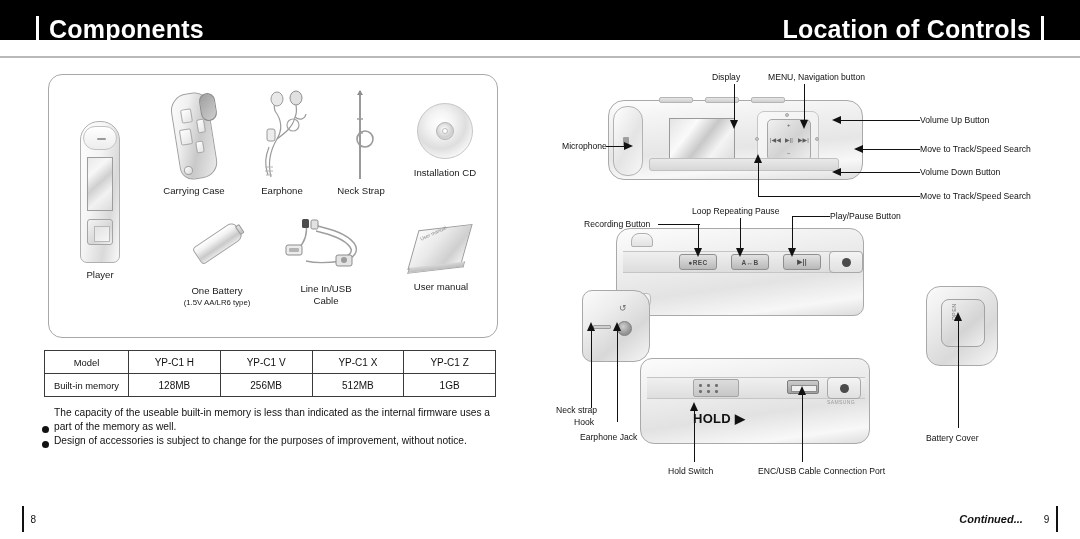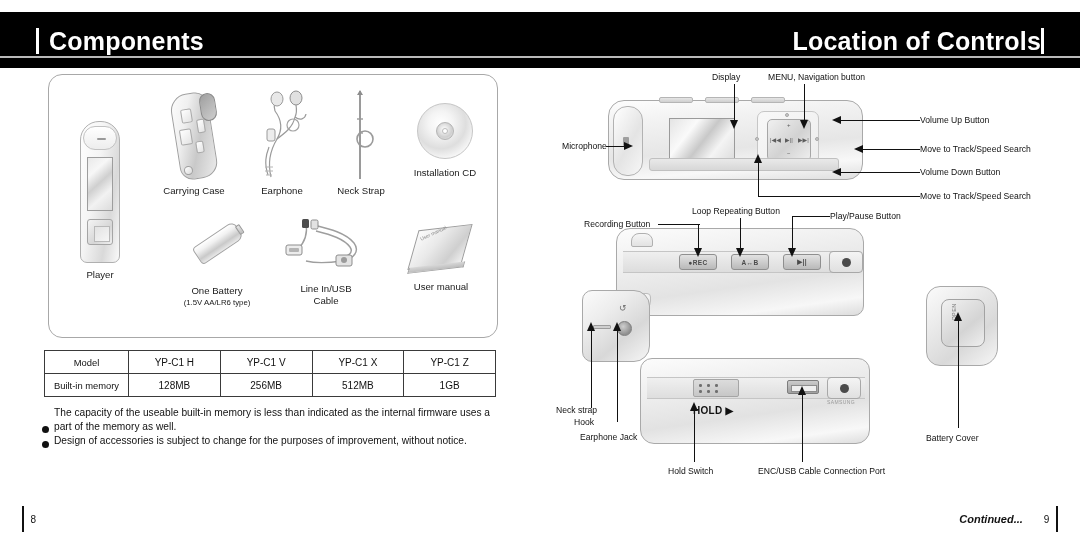--- a/index.html
+++ b/index.html
@@ -6,30 +6,30 @@
   html, body {
     width: 1080px; height: 539px;
     background: #ffffff;
     font-family: "Liberation Sans", sans-serif;
     overflow: hidden;
   }
   .page { position: relative; width: 1080px; height: 539px; background:#fff; }
 
   
   .header {
-    position: absolute; left: 0; top: 12px; width: 1080px; height: 56px;
+    position: absolute; left: 0; top: 0; width: 1080px; height: 40px;
     background: #000000;
   }
   .header .title-left {
     position: absolute; left: 36px; top: 16px;
     display: flex; align-items: center; gap: 10px;
   }
   .header .title-right {
     position: absolute; right: 36px; top: 16px;
-    display: flex; align-items: center; gap: 0;
+    display: flex; align-items: center; gap: 10px;
   }
   .tick { width: 3px; height: 26px; background: #ffffff; display:block; }
   .header h1 {
     color: #ffffff; font-size: 25px; font-weight: bold;
     letter-spacing: 0.2px; line-height: 26px; white-space: nowrap;
   }
   .header-rule {
     position: absolute; left: 0; top: 56px; width: 1080px; height: 2px;
     background: #b9b9b9;
   }
@@ -295,21 +295,21 @@
   }
   .hold-pad{
     position:absolute; left:52px; top:20px; width:46px; height:18px;
     background:linear-gradient(180deg,#dcdcdc,#c7c7c7); border:1px solid #a5a5a5;
     border-radius:2px;
   }
   .hold-pad .dots{ position:absolute; left:5px; top:4px; display:grid;
     grid-template-columns: repeat(3, 8px); grid-template-rows: repeat(2, 6px); }
   .hold-pad .dots span{ width:2.5px; height:2.5px; background:#6f6f6f; border-radius:50%; }
   .hold-txt{
-    position:absolute; left:52px; top:46px; font-size:10px; font-weight:bold; color:#111;
+    position:absolute; left:52px; top:52px; font-size:13px; font-weight:bold; color:#111;
     letter-spacing:0.3px;
   }
   .usb-port{
     position:absolute; left:146px; top:21px; width:32px; height:14px;
     border:1px solid #7d7d7d; border-radius:2px;
     background:linear-gradient(180deg,#cccccc,#9f9f9f);
   }
   .usb-port::after{
     content:""; position:absolute; left:3px; top:4px; width:24px; height:5px;
     background:#efefef; border:1px solid #8d8d8d;
@@ -586,21 +586,21 @@
           <i></i>
         </div>
       <div class="hook-low"></div>
     </div>
 
     <div class="lbl" style="left:44px; top:161px;">Recording Button</div>
     <div class="ldr h" style="left:118px; top:166px; width:42px;"></div>
     <div class="ldr v" style="left:158px; top:166px; height:26px;"></div>
     <div class="arrow down" style="left:154px; top:190px;"></div>
 
-    <div class="lbl" style="left:152px; top:148px;">Loop Repeating Button</div>
+    <div class="lbl" style="left:152px; top:148px;">Loop Repeating Pause</div>
     <div class="ldr v" style="left:200px; top:160px; height:32px;"></div>
     <div class="arrow down" style="left:196px; top:190px;"></div>
 
     <div class="lbl" style="left:290px; top:153px;">Play/Pause Button</div>
     <div class="ldr h" style="left:252px; top:158px; width:38px;"></div>
     <div class="ldr v" style="left:252px; top:158px; height:34px;"></div>
     <div class="arrow down" style="left:248px; top:190px;"></div>
 
     <div class="dev-leftside">
       <div class="loopicon">↺</div>

